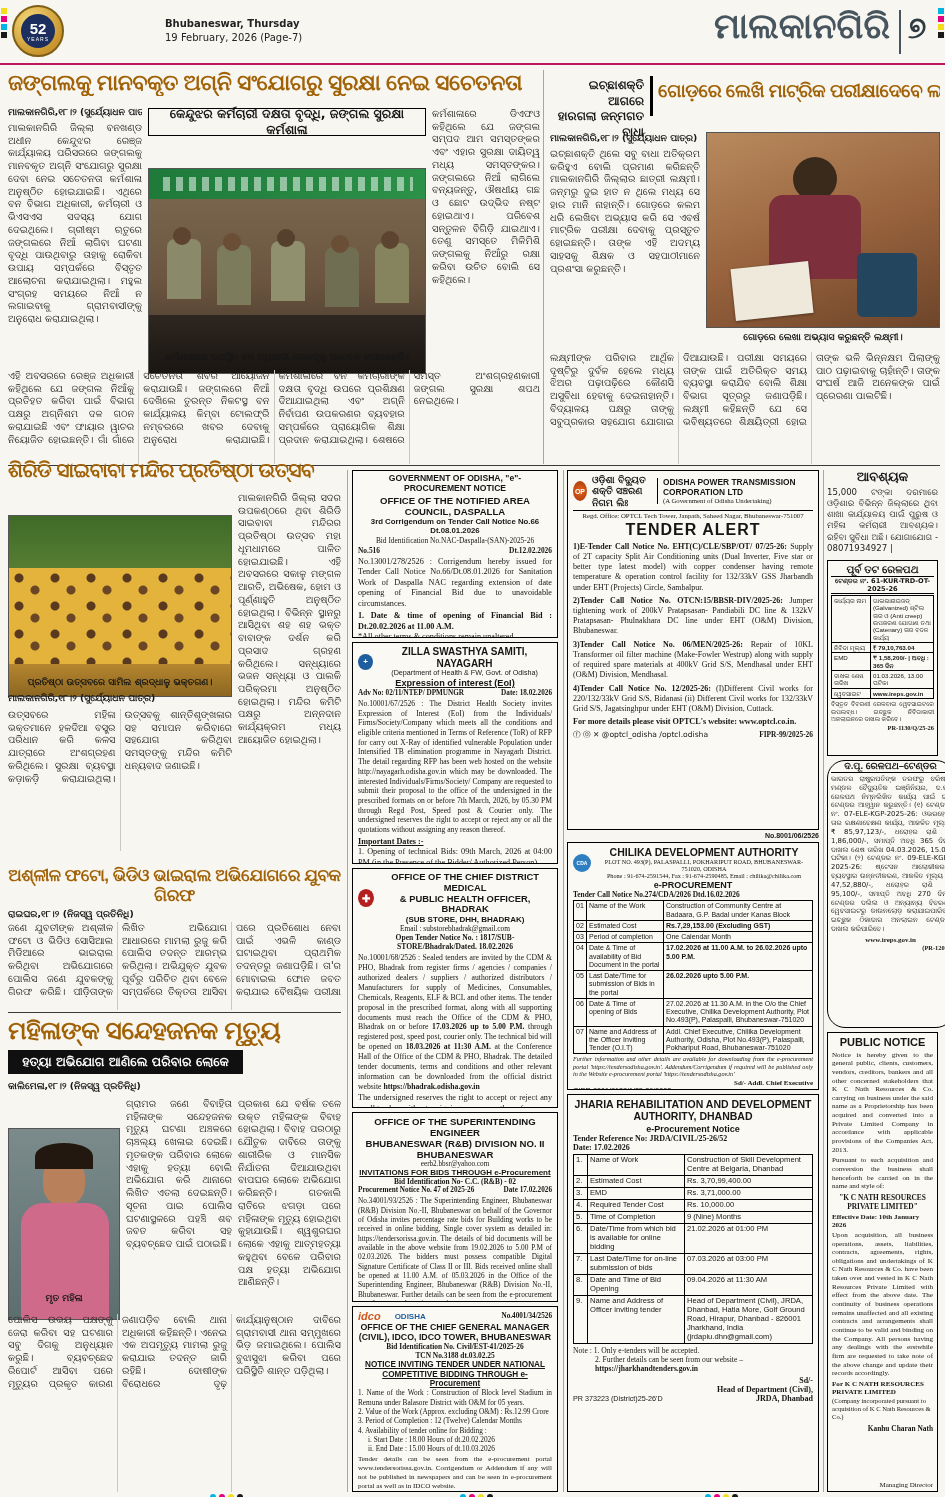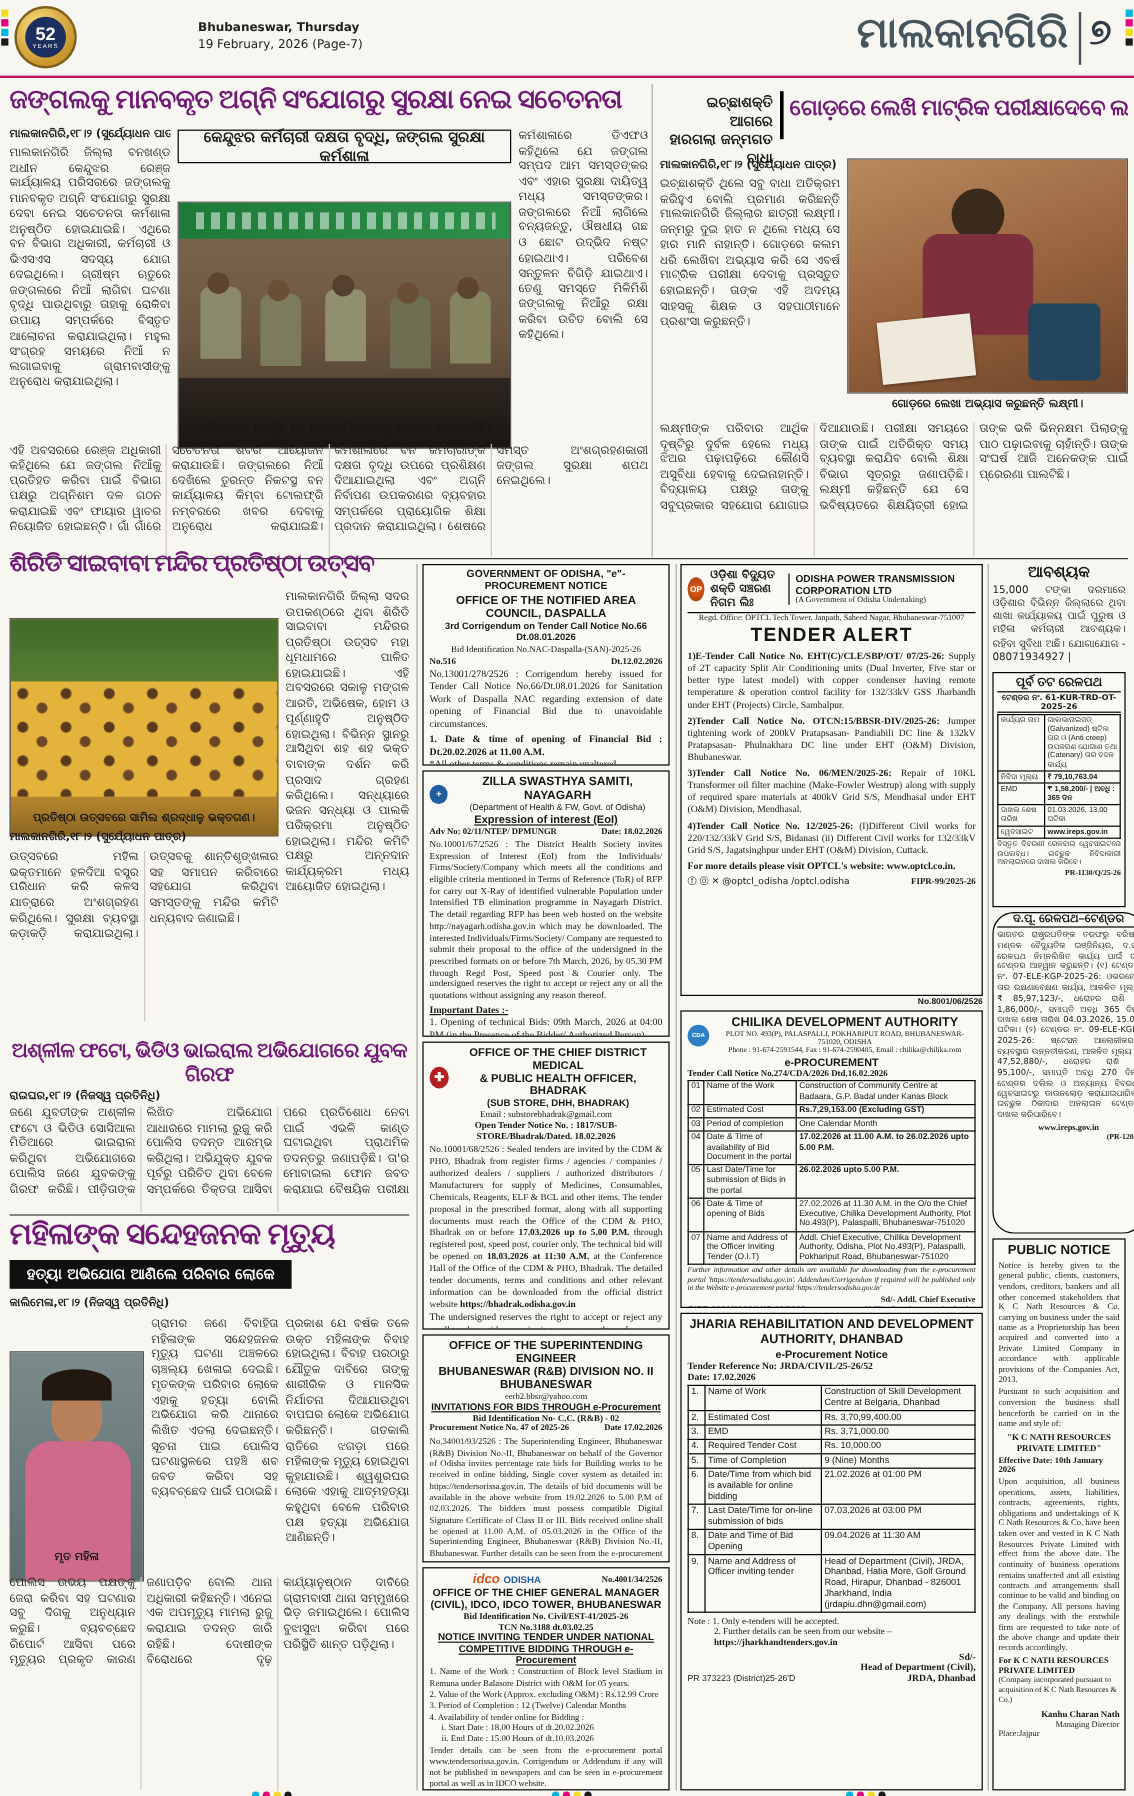--- a/index.html
+++ b/index.html
@@ -1,20 +1,20 @@
 <!DOCTYPE html>
 <html><head>
 <meta charset="utf-8">
 <style>
   html,body{margin:0;padding:0;background:#e8e6e0;}
   .page{position:relative;width:945px;height:1497px;background:#f8f6f1;font-family:"Liberation Serif",serif;color:#161616;overflow:hidden;margin:0 auto;}
   .abs{position:absolute;}
   .b{font-weight:700;}.i{font-style:italic;}.ctr{text-align:center;}.rt{text-align:right;}
   .sans{font-family:"DejaVu Sans","Liberation Sans",sans-serif;}
-  .ohead{font-family:Liberation Serif, serif;font-weight:700;color:#701a75;letter-spacing:-0.5px;white-space:nowrap;overflow:hidden;}
+  .ohead{font-family:Liberation Sans, sans-serif;font-weight:700;color:#a16207;letter-spacing:-0.5px;white-space:nowrap;overflow:hidden;}
   .obody{font-size:9.8px;line-height:1.3;text-align:justify;font-family:"DejaVu Sans","Liberation Sans",sans-serif;color:#23221f;overflow:hidden;}
   .cap{font-size:9.3px;font-weight:700;text-align:center;font-family:"DejaVu Sans","Liberation Sans",sans-serif;overflow:hidden;white-space:nowrap;}
   .byl{font-size:9.3px;font-weight:700;font-family:"DejaVu Sans","Liberation Sans",sans-serif;white-space:nowrap;overflow:hidden;}
   .cols2{column-count:2;column-gap:9px;column-rule:1px solid #ccc8c0;}
   .cols3{column-count:3;column-gap:9px;column-rule:1px solid #ccc8c0;}
   .cols4{column-count:4;column-gap:9px;column-rule:1px solid #ccc8c0;}
   .box{border:1px solid #000;background:#fbf9f3;overflow:hidden;box-sizing:border-box;padding:3px 5px;}
   .nhead{font-family:"Liberation Sans",sans-serif;font-weight:700;text-align:center;line-height:1.15;}
   .nb{font-size:8.2px;line-height:1.28;text-align:justify;}
   .tbl{width:100%;border-collapse:collapse;font-size:7.0px;line-height:1.18;font-family:"Liberation Sans",sans-serif;}
@@ -63,21 +63,21 @@
     <div class="abs badge" style="left:12px;top:5px;">
       <div class="badge-in">
         <div style="font-size:15px;font-weight:700;line-height:1;">52</div>
         <div style="font-size:5px;letter-spacing:1px;">YEARS</div>
       </div>
     </div>
     <div class="abs sans" style="left:165px;top:17px;font-size:10px;line-height:1.35;font-weight:700;color:#222;">
       <div>Bhubaneswar, Thursday</div>
       <div style="font-weight:400;">19 February, 2026 (Page-7)</div>
     </div>
-    <div class="abs rt" style="left:560px;top:8px;width:330px;font-family:Liberation Serif, serif;font-weight:700;font-size:35px;color:#47555f;letter-spacing:0px;">ମାଲକାନଗିରି</div>
+    <div class="abs rt" style="left:560px;top:8px;width:330px;font-family:Liberation Mono, monospace;font-weight:700;font-size:35px;color:#47555f;letter-spacing:0px;">ମାଲକାନଗିରି</div>
     <div class="abs" style="left:899px;top:10px;width:2px;height:44px;background:#47555f;"></div>
     <div class="abs" style="left:908px;top:10px;font-family:'DejaVu Sans',sans-serif;font-weight:700;font-size:30px;color:#2f3a42;">୭</div>
   </div>
 
   <div class="abs" style="left:8px;top:70px;width:532px;height:394px;">
     <div class="ohead" style="font-size:22px;width:532px;">ଜଙ୍ଗଲକୁ ମାନବକୃତ ଅଗ୍ନି ସଂଯୋଗରୁ ସୁରକ୍ଷା ନେଇ ସଚେତନତା</div>
     <div class="abs byl" style="left:0;top:36px;width:134px;">ମାଲକାନଗିରି,୧୮।୨ (ସୁର୍ଯ୍ୟୋଧନ ପାତ୍ର)</div>
     <div class="abs obody" style="left:0;top:52px;width:134px;height:246px;">ମାଲକାନଗିରି ଜିଲ୍ଲା ବନଖଣ୍ଡ ଅଧୀନ କେନ୍ଦୁଝର ରେଞ୍ଜ କାର୍ଯ୍ୟାଳୟ ପରିସରରେ ଜଙ୍ଗଲକୁ ମାନବକୃତ ଅଗ୍ନି ସଂଯୋଗରୁ ସୁରକ୍ଷା ଦେବା ନେଇ ସଚେତନତା କର୍ମଶାଳା ଅନୁଷ୍ଠିତ ହୋଇଯାଇଛି। ଏଥିରେ ବନ ବିଭାଗ ଅଧିକାରୀ, କର୍ମଚାରୀ ଓ ଭିଏସଏସ ସଦସ୍ୟ ଯୋଗ ଦେଇଥିଲେ। ଗ୍ରୀଷ୍ମ ଋତୁରେ ଜଙ୍ଗଲରେ ନିଆଁ ଲାଗିବା ଘଟଣା ବୃଦ୍ଧି ପାଉଥିବାରୁ ତାହାକୁ ରୋକିବା ଉପାୟ ସମ୍ପର୍କରେ ବିସ୍ତୃତ ଆଲୋଚନା କରାଯାଇଥିଲା। ମହୁଲ ସଂଗ୍ରହ ସମୟରେ ନିଆଁ ନ ଲଗାଇବାକୁ ଗ୍ରାମବାସୀଙ୍କୁ ଅନୁରୋଧ କରାଯାଇଥିଲା।</div>
     <div class="abs ctr" style="left:140px;top:38px;width:278px;height:28px;border:1.5px solid #000;display:flex;align-items:center;justify-content:center;font-family:'DejaVu Sans',sans-serif;font-weight:700;font-size:12.5px;box-sizing:border-box;">କେନ୍ଦୁଝର କର୍ମଚାରୀ ଦକ୍ଷତା ବୃଦ୍ଧି, ଜଙ୍ଗଲ ସୁରକ୍ଷା କର୍ମଶାଳା</div>
     <div class="abs photo" style="left:140px;top:72px;width:278px;height:206px;background:linear-gradient(180deg,#7d6a52 0%,#6b5540 55%,#3c3226 100%);">
@@ -214,21 +214,21 @@
     <div style="display:flex;justify-content:space-between;font-size:7.2px;font-weight:700;">
       <span>Procurement Notice No. 47 of 2025-26</span>
       <span>Date 17.02.2026</span>
     </div>
     <p class="nb" style="margin:2px 0;font-size:7.3px;">No.34001/93/2526 : The Superintending Engineer, Bhubaneswar (R&amp;B) Division No.-II, Bhubaneswar on behalf of the Governor of Odisha invites percentage rate bids for Building works to be received in online bidding, Single cover system as detailed in: https://tendersorissa.gov.in. The details of bid documents will be available in the above website from 19.02.2026 to 5.00 P.M of 02.03.2026. The bidders must possess compatible Digital Signature Certificate of Class II or III. Bids received online shall be opened at 11.00 A.M. of 05.03.2026 in the Office of the Superintending Engineer, Bhubaneswar (R&amp;B) Division No.-II, Bhubaneswar. Further details can be seen from the e-procurement portal www.tendersorissa.gov.in.</p>
 
   </div>
 
   <div class="abs box" style="left:352px;top:1306px;width:206px;height:186px;">
     <div style="display:flex;justify-content:space-between;align-items:center;">
-      <span style="display:flex;gap:3px;align-items:center;margin-left:36px;">
+      <span style="display:flex;gap:14px;align-items:center;">
         <span class="b i" style="font-family:'Liberation Sans',sans-serif;font-size:11px;color:#d2561e;">idco</span>
         <span class="b" style="font-family:'Liberation Sans',sans-serif;font-size:8px;color:#1f5e9e;">ODISHA</span>
       </span>
       <span class="b" style="font-size:7.2px;">No.4001/34/2526</span>
     </div>
     <div class="nhead" style="font-size:8.8px;">OFFICE OF THE CHIEF GENERAL MANAGER (CIVIL), IDCO, IDCO TOWER, BHUBANESWAR</div>
     <div class="ctr b" style="font-size:7.4px;">Bid Identification No. Civil/EST-41/2025-26</div>
     <div class="ctr b" style="font-size:7.4px;">TCN No.3188 dt.03.02.25</div>
     <div class="nhead" style="font-size:8.2px;text-decoration:underline;">NOTICE INVITING TENDER UNDER NATIONAL</div>
     <div class="nhead" style="font-size:8.2px;text-decoration:underline;">COMPETITIVE BIDDING THROUGH e-Procurement</div>
@@ -431,17 +431,17 @@
     <div class="nhead" style="font-size:11px;">PUBLIC NOTICE</div>
     <p style="font-size:7.1px;line-height:1.22;text-align:justify;margin:2px 0;">Notice is hereby given to the general public, clients, customers, vendors, creditors, bankers and all other concerned stakeholders that K C Nath Resources &amp; Co. carrying on business under the said name as a Proprietorship has been acquired and converted into a Private Limited Company in accordance with applicable provisions of the Companies Act, 2013.</p>
     <p style="font-size:7.1px;line-height:1.22;text-align:justify;margin:2px 0;">Pursuant to such acquisition and conversion the business shall henceforth be carried on in the name and style of:</p>
     <div class="ctr b" style="font-size:7.4px;">"K C NATH RESOURCES PRIVATE LIMITED"</div>
     <div class="b" style="font-size:7.1px;margin:2px 0;">Effective Date: 10th January 2026</div>
     <p style="font-size:7.1px;line-height:1.22;text-align:justify;margin:2px 0;">Upon acquisition, all business operations, assets, liabilities, contracts, agreements, rights, obligations and undertakings of K C Nath Resources &amp; Co. have been taken over and vested in K C Nath Resources Private Limited with effect from the above date. The continuity of business operations remains unaffected and all existing contracts and arrangements shall continue to be valid and binding on the Company. All persons having any dealings with the erstwhile firm are requested to take note of the above change and update their records accordingly.</p>
     <div class="b" style="font-size:7.1px;">For  K C NATH RESOURCES</div>
     <div class="b" style="font-size:7.1px;">PRIVATE LIMITED</div>
     <div style="font-size:6.6px;line-height:1.2;margin:1px 0;">(Company incorporated pursuant to acquisition of K C Nath Resources &amp; Co.)</div>
     <div class="rt b" style="font-size:7.4px;margin-top:3px;">Kanhu Charan Nath</div>
-    <div class="rt" style="font-size:7px;">Managing Director</div>
+    <div class="rt" style="font-size:7px;margin-top:48px;">Managing Director</div>
     <div style="font-size:7px;">Place:Jajpur</div>
   </div>
 
 </div>
 
 </body></html>

